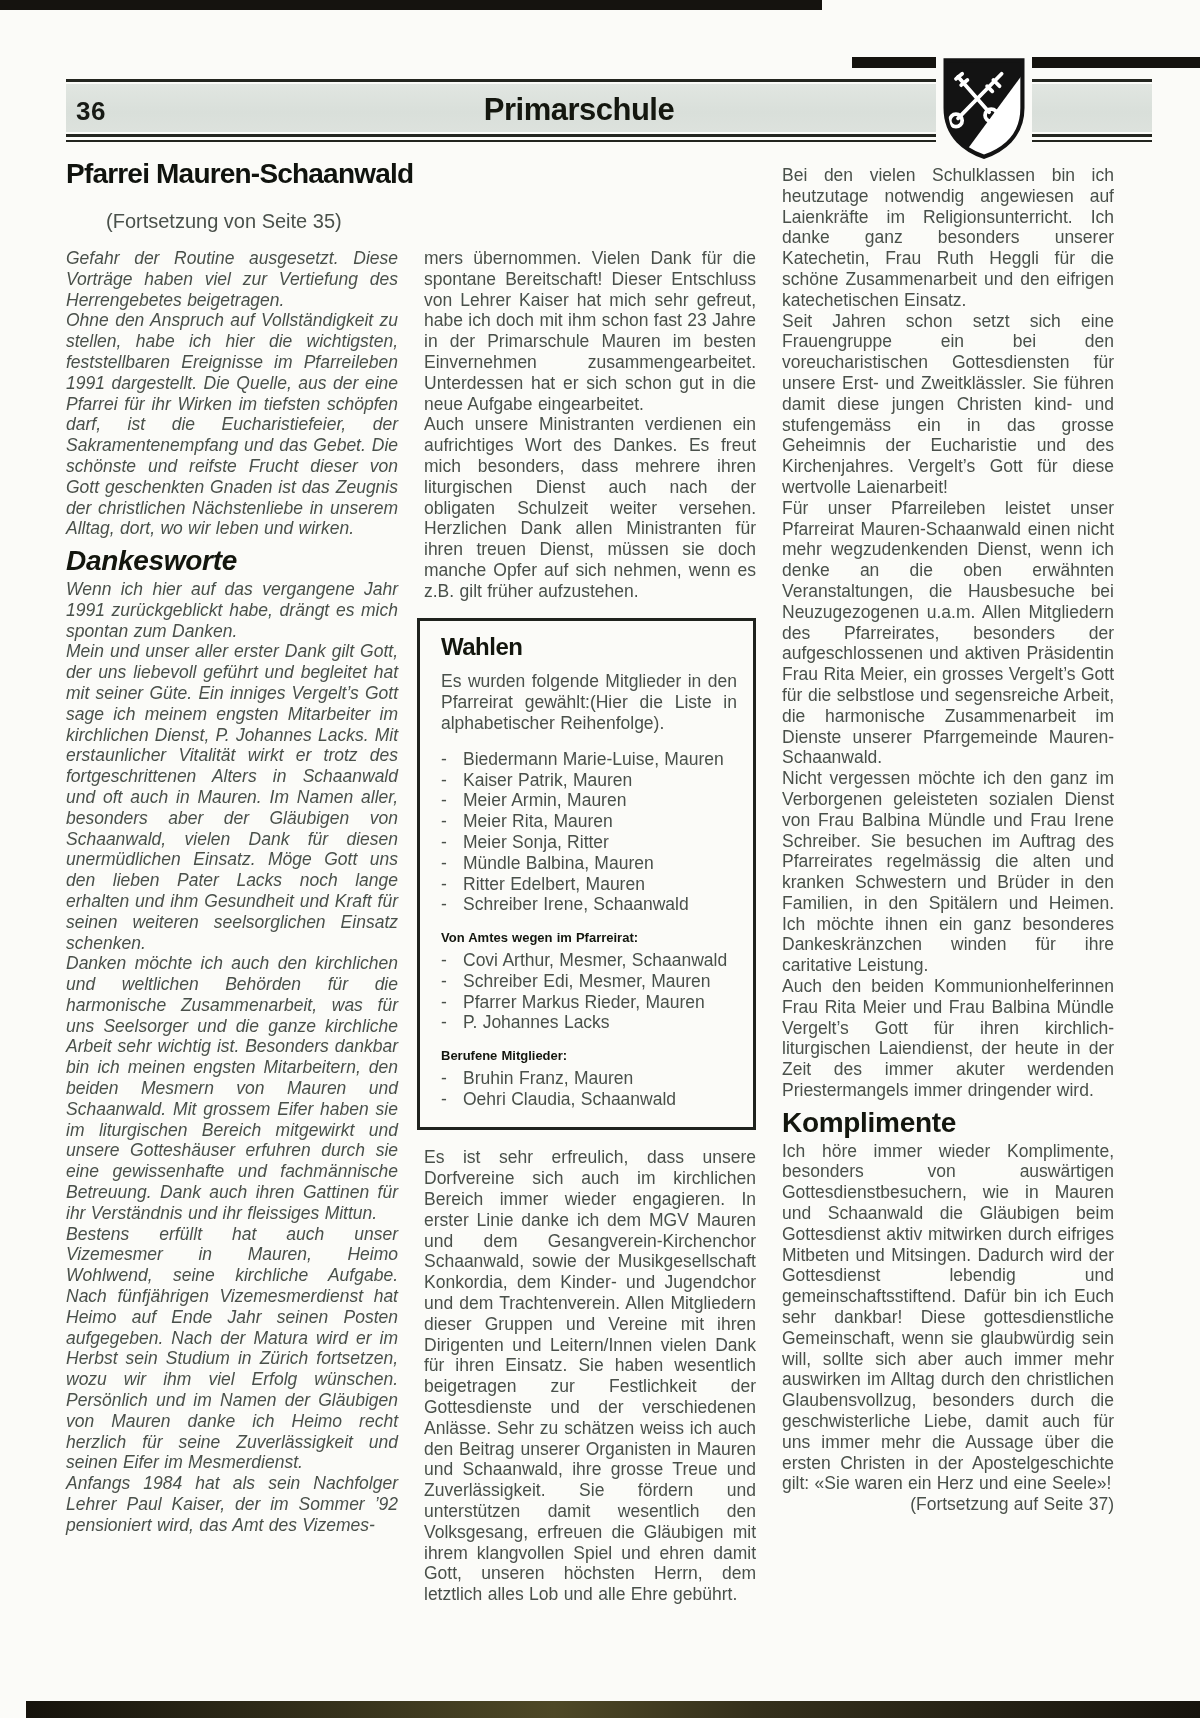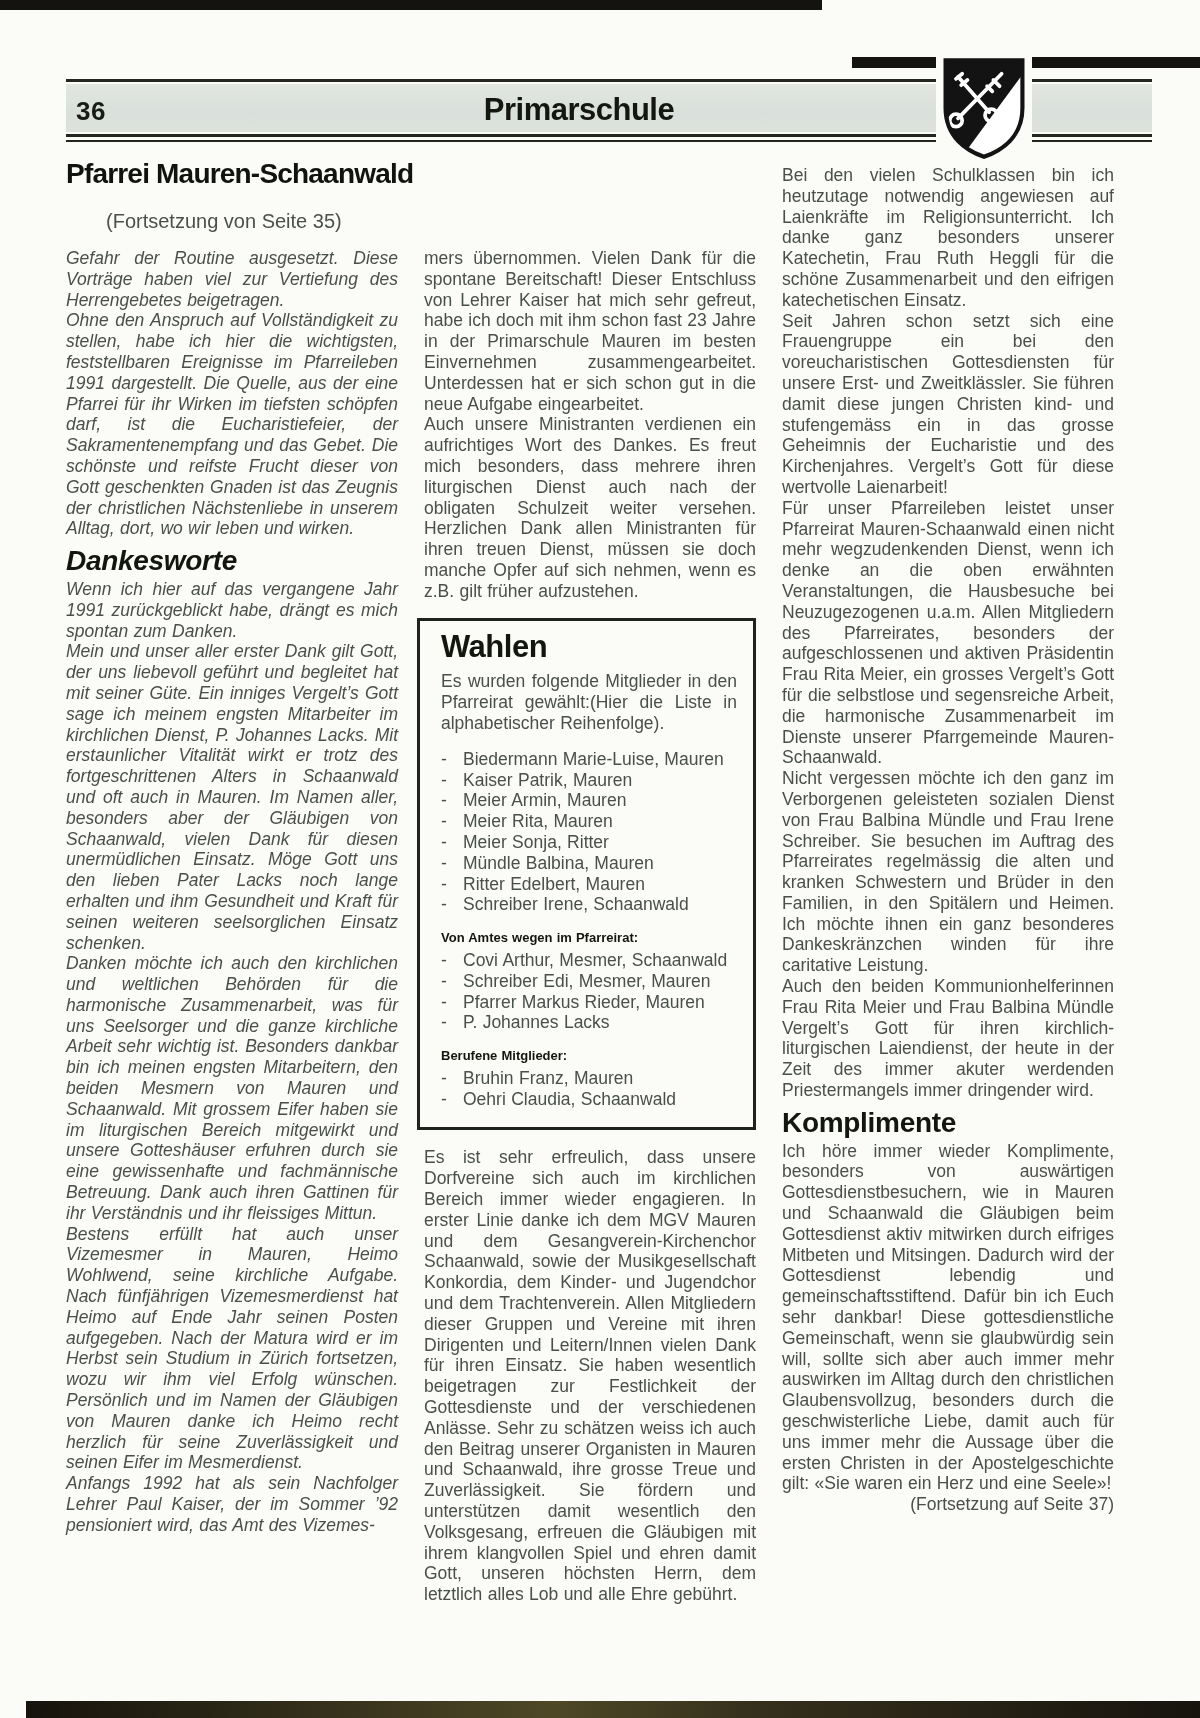--- a/index.html
+++ b/index.html
@@ -58,21 +58,21 @@
     font-size:28px; font-weight:bold; color:#13160e;
     margin:12px 0 7px 0; text-align:left; letter-spacing:-0.3px;
   }
 
   .wahlen-box {
     box-sizing:border-box; width:339px; margin:16px 0 0 -7px;
     border:3px solid #1f231e; padding:14px 16px 18px 21px;
     text-align:left;
   }
   .wahlen-title {
-    font-size:31px; font-weight:bold; color:#13160e;
+    font-size:24px; font-weight:bold; color:#13160e;
     margin:2px 0 14px 0; letter-spacing:-0.5px;
   }
   .wahlen-intro { margin:0 0 15px 0 !important; text-align:justify; }
   .member-row { display:flex; }
   .member-dash { width:22px; flex:none; }
   .member-sub {
     font-weight:bold; font-size:13px; color:#13160e; margin-top:13px; margin-bottom:1px;
   }
   .after-box { margin-top:17px !important; }
 
@@ -130,21 +130,21 @@
   <div class="article-subtitle">(Fortsetzung von Seite 35)</div>
 
   <div class="col col-1">
     <p>Gefahr der Routine ausgesetzt. Diese Vorträge haben viel zur Vertiefung des Herrengebetes beigetragen.</p>
     <p class="gap">Ohne den Anspruch auf Vollständigkeit zu stellen, habe ich hier die wichtigsten, feststellbaren Ereignisse im Pfarreileben 1991 dargestellt. Die Quelle, aus der eine Pfarrei für ihr Wirken im tiefsten schöpfen darf, ist die Eucharistiefeier, der Sakramentenempfang und das Gebet. Die schönste und reifste Frucht dieser von Gott geschenkten Gnaden ist das Zeugnis der christlichen Nächstenliebe in unserem Alltag, dort, wo wir leben und wirken.</p>
     <div class="sub-heading">Dankesworte</div>
     <p>Wenn ich hier auf das vergangene Jahr 1991 zurückgeblickt habe, drängt es mich spontan zum Danken.</p>
     <p>Mein und unser aller erster Dank gilt Gott, der uns liebevoll geführt und begleitet hat mit seiner Güte. Ein inniges Vergelt’s Gott sage ich meinem engsten Mitarbeiter im kirchlichen Dienst, P. Johannes Lacks. Mit erstaunlicher Vitalität wirkt er trotz des fortgeschrittenen Alters in Schaanwald und oft auch in Mauren. Im Namen aller, besonders aber der Gläubigen von Schaanwald, vielen Dank für diesen unermüdlichen Einsatz. Möge Gott uns den lieben Pater Lacks noch lange erhalten und ihm Gesundheit und Kraft für seinen weiteren seelsorglichen Einsatz schenken.</p>
     <p>Danken möchte ich auch den kirchlichen und weltlichen Behörden für die harmonische Zusammenarbeit, was für uns Seelsorger und die ganze kirchliche Arbeit sehr wichtig ist. Besonders dankbar bin ich meinen engsten Mitarbeitern, den beiden Mesmern von Mauren und Schaanwald. Mit grossem Eifer haben sie im liturgischen Bereich mitgewirkt und unsere Gotteshäuser erfuhren durch sie eine gewissenhafte und fachmännische Betreuung. Dank auch ihren Gattinen für ihr Verständnis und ihr fleissiges Mittun.</p>
     <p>Bestens erfüllt hat auch unser Vizemesmer in Mauren, Heimo Wohlwend, seine kirchliche Aufgabe. Nach fünfjährigen Vizemesmerdienst hat Heimo auf Ende Jahr seinen Posten aufgegeben. Nach der Matura wird er im Herbst sein Studium in Zürich fortsetzen, wozu wir ihm viel Erfolg wünschen. Persönlich und im Namen der Gläubigen von Mauren danke ich Heimo recht herzlich für seine Zuverlässigkeit und seinen Eifer im Mesmerdienst.</p>
-    <p class="gap">Anfangs 1992 hat als sein Nachfolger Lehrer Paul Kaiser, der im Sommer ’92 pensioniert wird, das Amt des Vizemes-</p>
+    <p class="gap">Anfangs 1984 hat als sein Nachfolger Lehrer Paul Kaiser, der im Sommer ’92 pensioniert wird, das Amt des Vizemes-</p>
   </div>
 
   <div class="col col-2">
     <p>mers übernommen. Vielen Dank für die spontane Bereitschaft! Dieser Entschluss von Lehrer Kaiser hat mich sehr gefreut, habe ich doch mit ihm schon fast 23 Jahre in der Primarschule Mauren im besten Einvernehmen zusammengearbeitet. Unterdessen hat er sich schon gut in die neue Aufgabe eingearbeitet.</p>
     <p class="gap">Auch unsere Ministranten verdienen ein aufrichtiges Wort des Dankes. Es freut mich besonders, dass mehrere ihren liturgischen Dienst auch nach der obligaten Schulzeit weiter versehen. Herzlichen Dank allen Ministranten für ihren treuen Dienst, müssen sie doch manche Opfer auf sich nehmen, wenn es z.B. gilt früher aufzustehen.</p>
 
     <div class="wahlen-box">
       <div class="wahlen-title">Wahlen</div>
       <p class="wahlen-intro">Es wurden folgende Mitglieder in den Pfarreirat gewählt:(Hier die Liste in alphabetischer Reihenfolge).</p>
 

